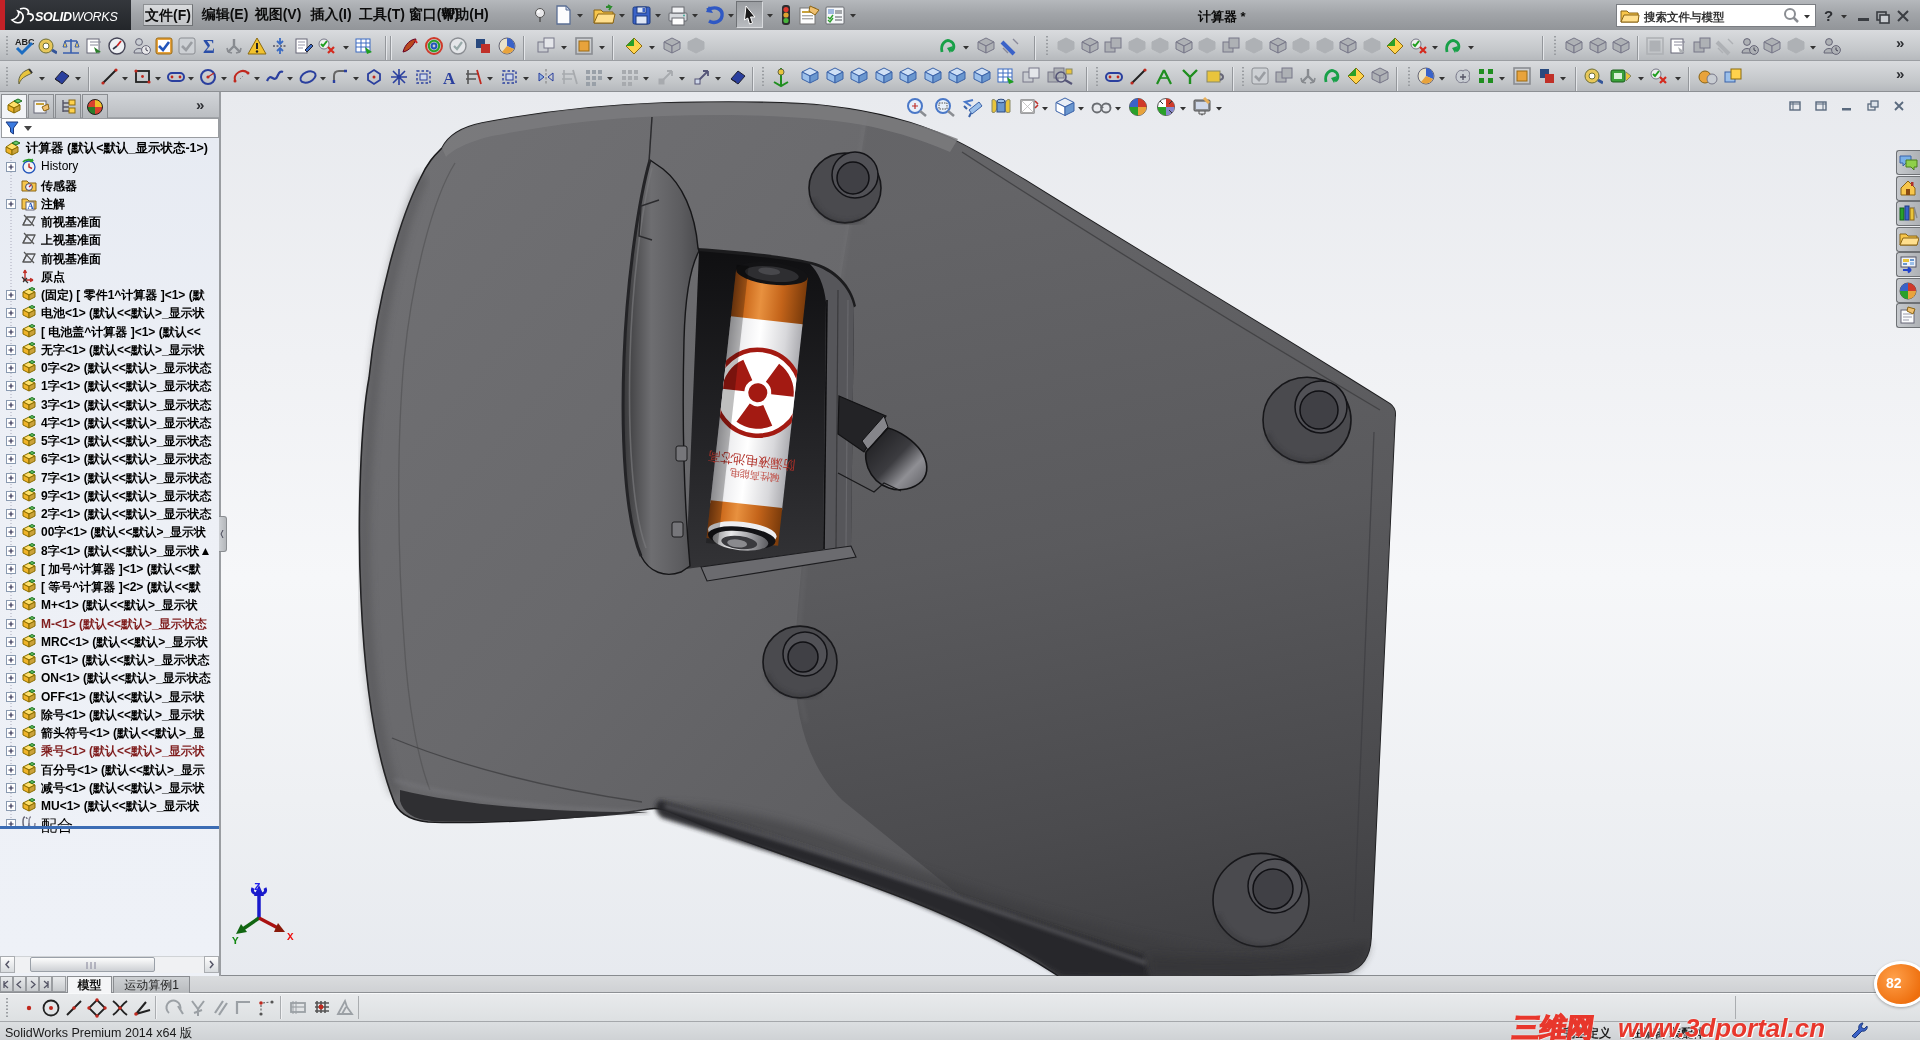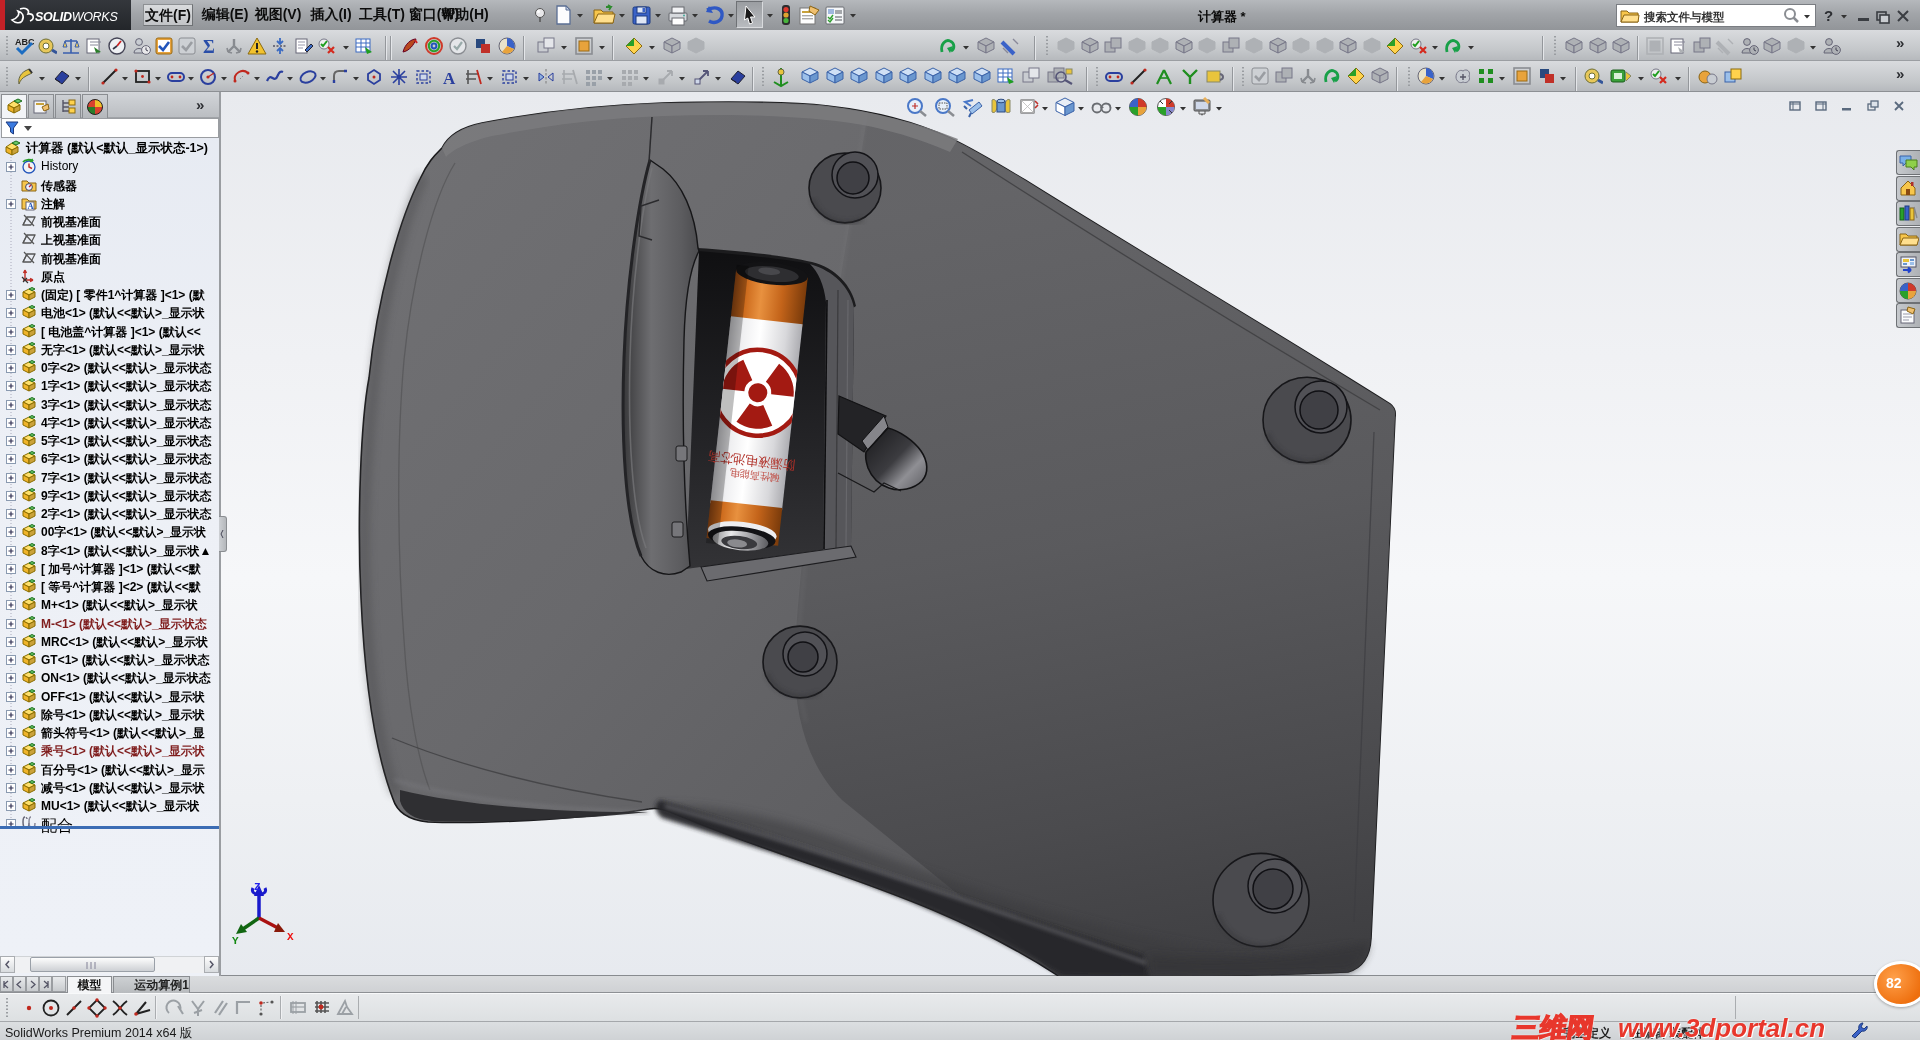--- a/index.html
+++ b/index.html
@@ -1552,21 +1552,21 @@
 <div class="abs" style="left:26px;top:976px;width:13px;height:16px;background:linear-gradient(#e8eaec,#c8cbce);border:1px solid #9a9da1"></div>
 <svg class="abs" style="left:26px;top:978px;" width="13" height="13" viewBox="0 0 13 13">
       <path d="M5 3 L9 6.5 L5 10" stroke="#556" stroke-width="1.3" fill="none"></path>
     </svg>
 <div class="abs" style="left:39px;top:976px;width:13px;height:16px;background:linear-gradient(#e8eaec,#c8cbce);border:1px solid #9a9da1"></div>
 <svg class="abs" style="left:39px;top:978px;" width="13" height="13" viewBox="0 0 13 13">
       <path d="M5 3 L9 6.5 L5 10 M9 3 L9 10" stroke="#556" stroke-width="1.3" fill="none"></path>
     </svg>
 <div class="abs" style="left:52px;top:976px;width:14px;height:16px;background:linear-gradient(#e8eaec,#c8cbce);border:1px solid #9a9da1"></div>
 <div class="abs" style="left:67px;top:976px;width:45px;height:17px;background:#f4f5f7;border:1px solid #8a8d91;border-bottom:none;font-size:12px;font-weight:bold;text-align:center;color:#111">模型</div>
-<div class="abs" style="left:113px;top:976px;width:77px;height:17px;background:linear-gradient(#cdd0d3,#b8bbbe);border:1px solid #8a8d91;border-bottom:none;font-size:12px;font-weight:bold;text-align:right;color:#222">运动算例1</div>
+<div class="abs" style="left:113px;top:976px;width:77px;height:17px;background:linear-gradient(#cdd0d3,#b8bbbe);border:1px solid #8a8d91;border-bottom:none;font-size:12px;font-weight:normal;text-align:center;color:#222">运动算例1</div>
 <div class="abs" style="left:0px;top:993px;width:1920px;height:29px;background:linear-gradient(#e8eaec,#dde0e2);border-top:1px solid #f8f9fa;border-bottom:1px solid #a5a8ab"></div>
 <svg class="abs" style="left:4px;top:996px;" width="6" height="24" viewBox="0 0 6 24">
       <path d="M3 2 L3 22" stroke="#9a9da1" stroke-width="2" stroke-dasharray="1.5 2"></path>
     </svg>
 <svg class="abs" style="left:18px;top:997px;" width="22" height="22" viewBox="0 0 22 22">
       <circle cx="11" cy="11" r="2.2" fill="#c0281e"></circle>
     </svg>
 <svg class="abs" style="left:40px;top:997px;" width="22" height="22" viewBox="0 0 22 22">
       <circle cx="11" cy="11" r="7.5" fill="none" stroke="#222" stroke-width="1.8"></circle>
       <circle cx="11" cy="11" r="2" fill="#c0281e"></circle>

